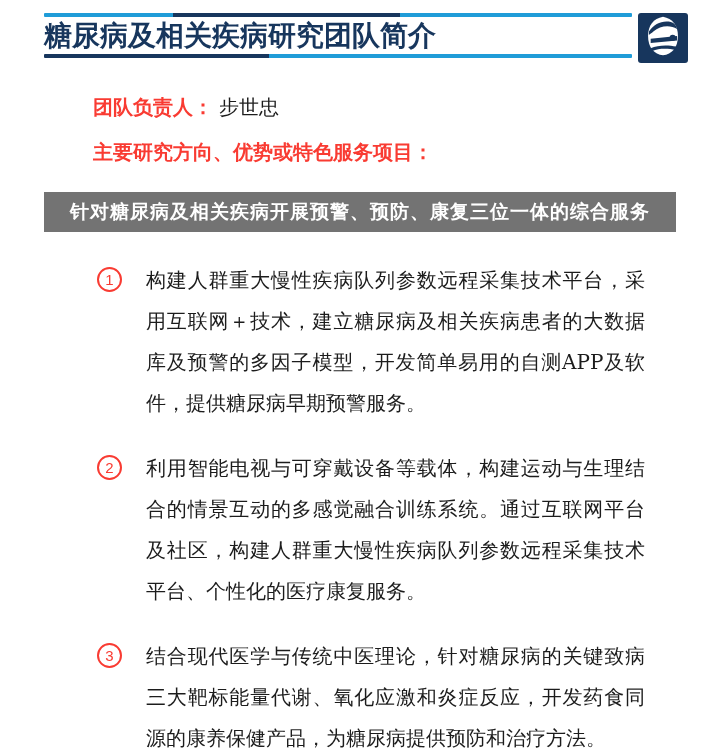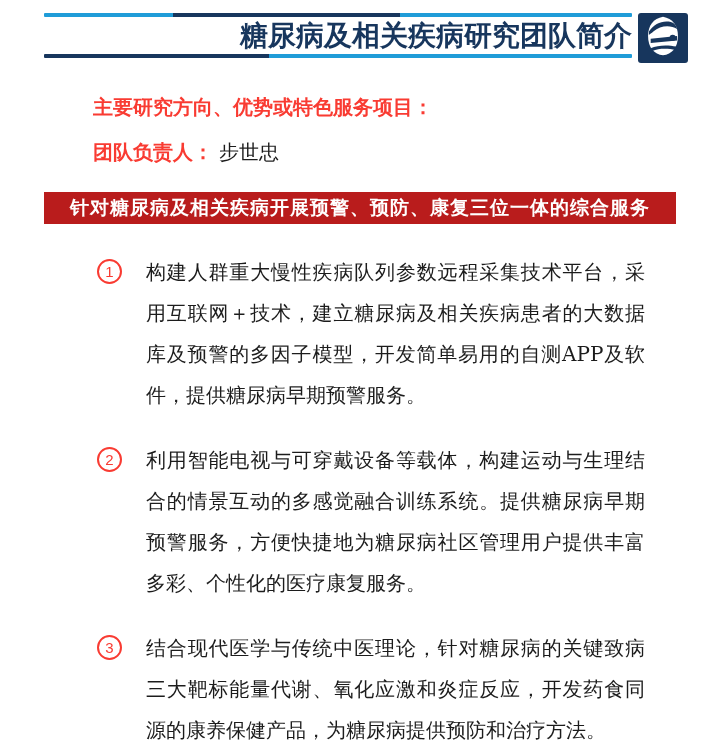--- a/index.html
+++ b/index.html
@@ -28,21 +28,21 @@
   }
   .rule-bottom{
     background:linear-gradient(to right,
       #17365d 0%, #17365d 38.3%,
       #1f9cd8 38.3%, #1f9cd8 100%);
   }
   .title-row{
     height:37px;
     display:flex;
     align-items:center;
-    justify-content:flex-end;
+    justify-content:flex-start;
   }
   .page-title{
     font-size:28px;
     font-weight:bold;
     color:#17365d;
     letter-spacing:0px;
     white-space:nowrap;
     line-height:1;
   }
   .logo-box{
@@ -63,22 +63,22 @@
   }
   .kai-text{
     color:#1c1c1c;
     font-size:20px;
     font-family:"DejaVu Serif","Liberation Serif",serif;
   }
   .leader-name{margin-left:6px;}
   
   .banner{
     margin:24px 38px 0 44px;
-    height:32px;
-    background:#b91c1c;
+    height:40px;
+    background:#737373;
     display:flex;align-items:center;justify-content:center;
   }
   .banner-text{
     color:#ffffff;
     font-size:19px;
     font-weight:600;
     letter-spacing:1px;
     white-space:nowrap;
   }
   
@@ -129,37 +129,37 @@
         <path d="M11 28 L41 25 L41 30 L11 33 Z" fill="#17365d"></path>
         <path d="M11 39 C19 35 31 35 40 37 L39 41 C31 39 20 39 13 42 Z" fill="#17365d"></path>
         <circle cx="36" cy="27" r="3.5" fill="#17365d"></circle>
       </svg>
     </span>
   </div>
 </div>
 
 <div class="intro">
   <div class="intro-line">
-    <span class="red-label">主要研究方向、优势或特色服务项目：</span>
+    <span class="red-label">团队负责人：</span><span class="kai-text leader-name">步世忠</span>
   </div>
   <div class="intro-line">
-    <span class="red-label">团队负责人：</span><span class="kai-text leader-name">步世忠</span>
+    <span class="red-label">主要研究方向、优势或特色服务项目：</span>
   </div>
 </div>
 
 <div class="banner">
   <span class="banner-text">针对糖尿病及相关疾病开展预警、预防、康复三位一体的综合服务</span>
 </div>
 
 <div class="services">
   <div class="service-item">
     <span class="num-badge">1</span>
     <div class="service-text">构建人群重大慢性疾病队列参数远程采集技术平台，采用互联网＋技术，建立糖尿病及相关疾病患者的大数据库及预警的多因子模型，开发简单易用的自测APP及软件，提供糖尿病早期预警服务。</div>
   </div>
   <div class="service-item">
     <span class="num-badge">2</span>
-    <div class="service-text">利用智能电视与可穿戴设备等载体，构建运动与生理结合的情景互动的多感觉融合训练系统。提供糖尿病早期预警服务，方便快捷地为糖尿病社区管理用户提供丰富多彩、个性化的医疗康复服务。</div>
+    <div class="service-text">利用智能电视与可穿戴设备等载体，构建运动与生理结合的情景互动的多感觉融合训练系统。通过互联网平台及社区，构建人群重大慢性疾病队列参数远程采集技术平台、个性化的医疗康复服务。</div>
   </div>
   <div class="service-item">
     <span class="num-badge">3</span>
     <div class="service-text">结合现代医学与传统中医理论，针对糖尿病的关键致病三大靶标能量代谢、氧化应激和炎症反应，开发药食同源的康养保健产品，为糖尿病提供预防和治疗方法。</div>
   </div>
 </div>
 
 </body></html>

